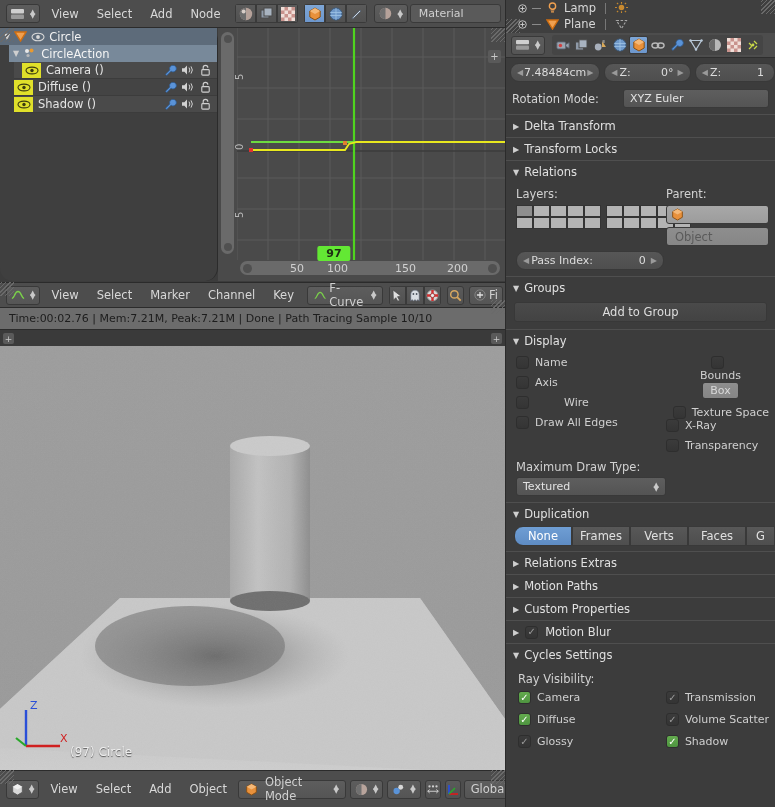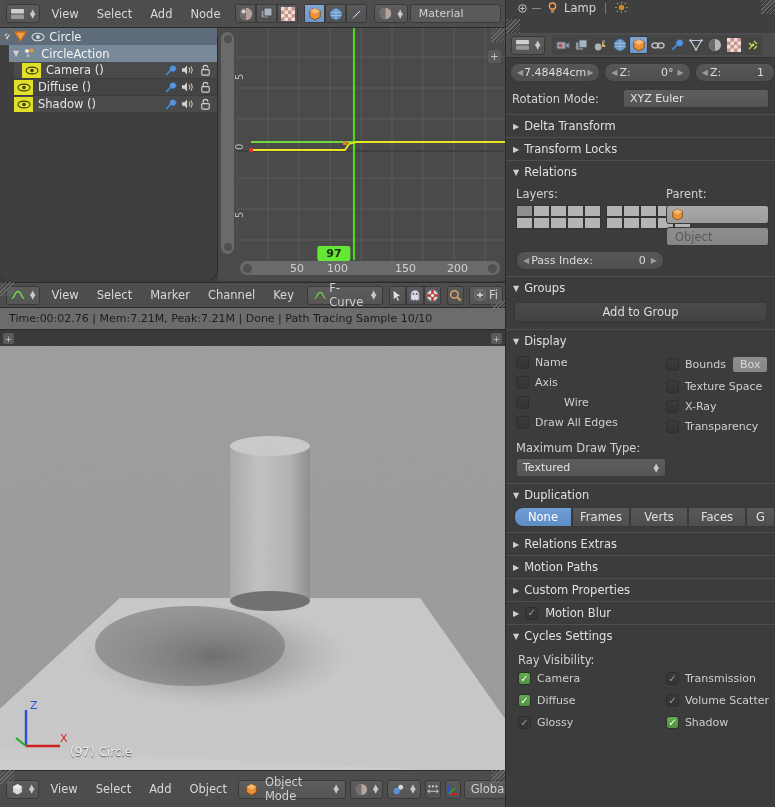--- a/index.html
+++ b/index.html
@@ -528,20 +528,35 @@
         </svg>
     <span style="font-size:11.5px;color:#d8d8d8;">Lamp</span>
     <div style="width:1px;height:11px;background:#777;margin:0 4px;"></div>
     <svg width="13" height="12" viewBox="0 0 14 13">
           <circle cx="7" cy="6" r="3" fill="#c88a30"></circle>
           <g stroke="#c88a30" stroke-width="1.2">
             <path d="M7 0v2M7 10v2M0 6h2M12 6h2M2 1l1.4 1.4M10.6 9.6L12 11M2 11l1.4-1.4M10.6 2.4L12 1"></path>
           </g>
         </svg>
   </div>
+  <div style="display:flex;align-items:center;height:16px;padding-left:12px;gap:5px;">
+    <svg width="9" height="9" viewBox="0 0 10 10">
+          <circle cx="5" cy="5" r="4.2" fill="none" stroke="#cfcfcf" stroke-width="1"></circle>
+          <path d="M5 2.6v4.8M2.6 5h4.8" stroke="#cfcfcf" stroke-width="1"></path>
+        </svg>
+    <div style="width:9px;height:1px;background:#8a8a8a;"></div>
+    <svg width="13" height="11" viewBox="0 0 13 11">
+          <path d="M1 1h11L6.5 10z" fill="#f0a050" stroke="#d06e10" stroke-width="1.4"></path>
+        </svg>
+    <span style="font-size:11.5px;color:#d8d8d8;">Plane</span>
+    <div style="width:1px;height:11px;background:#777;margin:0 4px;"></div>
+    <svg width="13" height="11" viewBox="0 0 13 11">
+          <path d="M1.5 1.5h10L6.5 9.5z" fill="none" stroke="#a8a8a8" stroke-width="1.1" stroke-dasharray="2.5 1.6"></path>
+        </svg>
+  </div>
 </div>
 
 <div style="position:absolute;left:505px;top:33px;width:270px;height:774px;background:#3c3c3c;border-left:1px solid #2b2b2b;overflow:hidden;">
 
   <div style="height:25px;background:#4d4d4d;display:flex;align-items:center;border-bottom:1px solid #2e2e2e;padding-left:3px;">
     <div class="ebtn">
       <svg width="14" height="12" viewBox="0 0 14 12">
             <rect x="0" y="1" width="13" height="4.2" rx="1" fill="#cfcfcf"></rect>
             <rect x="0" y="6.6" width="13" height="4.2" rx="1" fill="#9a9a9a"></rect>
           </svg>
@@ -753,28 +768,28 @@
       <div class="row" style="margin-bottom:7px;gap:29px;">
         <span class="cbx"></span>
         <span class="cklabel">Wire</span>
       </div>
       <div class="row" style="margin-bottom:7px;">
         <span class="cbx"></span>
         <span class="cklabel">Draw All Edges</span>
       </div>
     </div>
     <div style="flex:1;">
-      <div class="row" style="margin-bottom:7px;">
+      <div class="row" style="margin-bottom:7px;flex-direction:column;">
         <span class="cbx"></span>
         <span class="cklabel">Bounds</span>
         <span style="margin-left:6px;background:linear-gradient(#8e8e8e,#868686);border:1px solid #3a3a3a;border-radius:3px;padding:1px 7px;font-size:11px;color:#d8d8d8;">
           <span>Box</span>
         </span>
       </div>
-      <div class="row" style="margin-bottom:7px;">
+      <div class="row" style="justify-content:flex-end;">
         <span class="cbx"></span>
         <span class="cklabel">Texture Space</span>
       </div>
       <div class="row" style="margin-bottom:7px;">
         <span class="cbx"></span>
         <span class="cklabel">X-Ray</span>
       </div>
       <div class="row" style="margin-bottom:7px;">
         <span class="cbx"></span>
         <span class="cklabel">Transparency</span>

